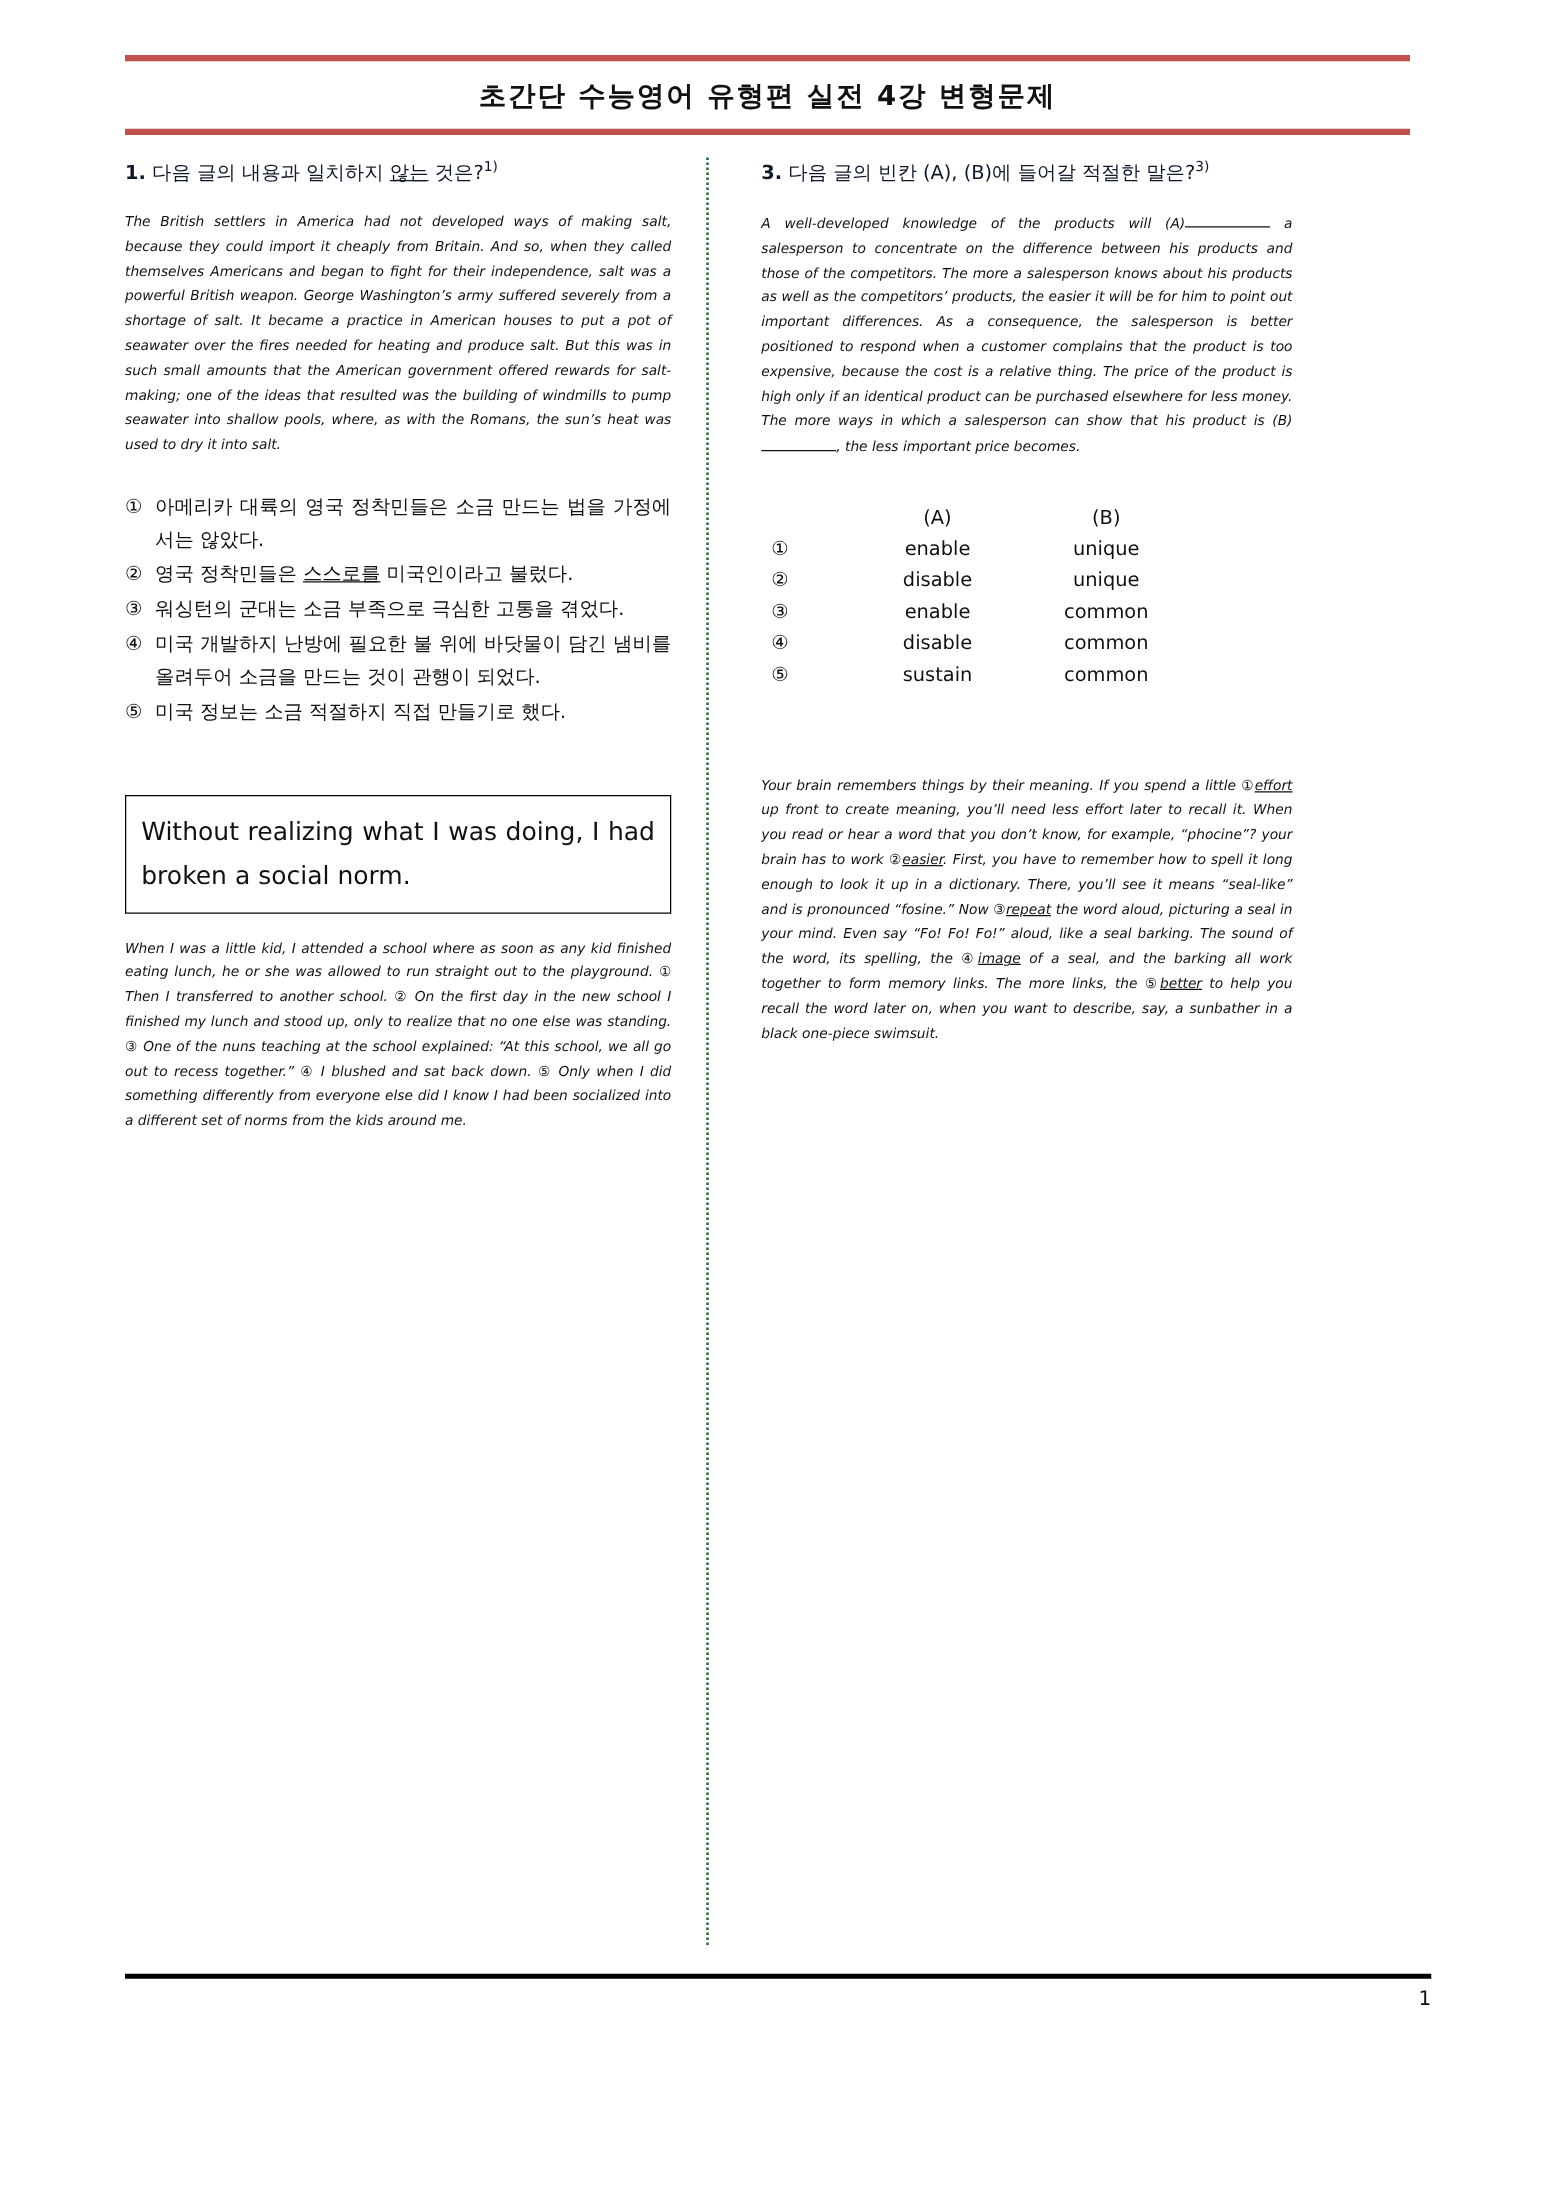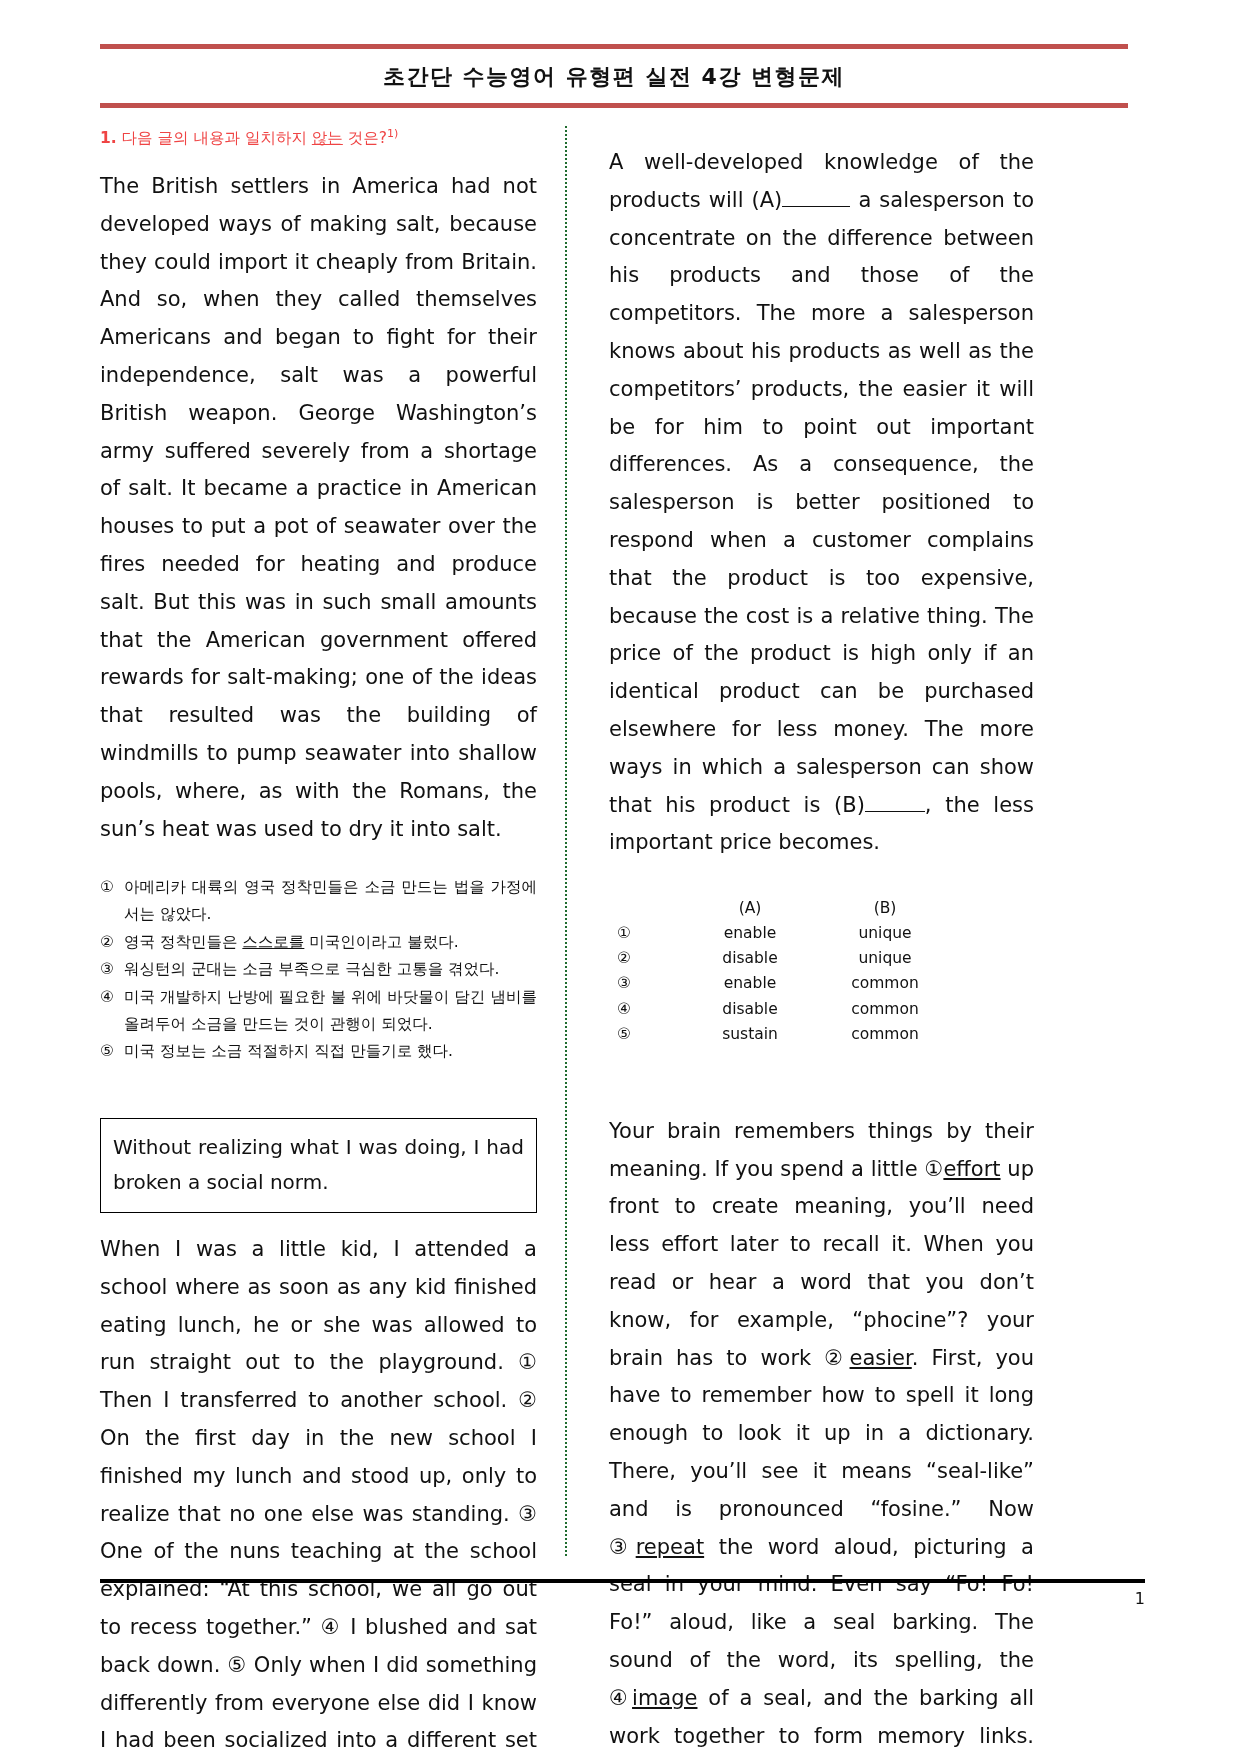--- a/index.html
+++ b/index.html
@@ -59,36 +59,37 @@
     width: 0;
     border-left: 2px dotted #1e6b2e;
     margin: 0 12px 0 10px;
     align-self: stretch;
   }
   
   .q-head {
     font-size: 15.5px;
     line-height: 1.55;
     margin-bottom: 4px;
-    color: #ef4444;
+    color: #0f172a;
   }
   .q-head .num { font-weight: bold; }
   .u { text-decoration: underline; }
   .sup {
     font-size: 11px;
     vertical-align: super;
     line-height: 0;
   }
   .passage {
-    font-size: 21px;
+    font-size: 11px;
     line-height: 1.80;
     text-align: justify;
     text-justify: inter-word;
     margin: 18px 0 0 0;
     hyphens: none;
+    font-style: italic;
   }
   .passage.tight { margin-top: 16px; }
   .choices {
     margin-top: 26px;
     font-size: 15.5px;
     line-height: 1.72;
   }
   .choice {
     display: flex;
     align-items: flex-start;
@@ -206,20 +207,23 @@
       <div class="box">Without realizing what I was doing, I had broken a social norm.</div>
 
       <div class="passage">When I was a little kid, I attended a school where as soon as any kid finished eating lunch, he or she was allowed to run straight out to the playground. ① Then I transferred to another school. ② On the first day in the new school I finished my lunch and stood up, only to realize that no one else was standing. ③ One of the nuns teaching at the school explained: “At this school, we all go out to recess together.” ④ I blushed and sat back down. ⑤ Only when I did something differently from everyone else did I know I had been socialized into a different set of norms from the kids around me.</div>
 
     </div>
 
     <div class="divider"></div>
 
     <div class="col col-right">
 
+      <div class="q-head">
+        <span class="num">3.</span><span> 다음 글의 빈칸 (A), (B)에 들어갈 적절한 말은?</span><span class="sup">3)</span>
+      </div>
 
       <div class="passage"><span>A well-developed knowledge of the products will (A)</span><span class="blank-ul"></span><span> a salesperson to concentrate on the difference between his products and those of the competitors. The more a salesperson knows about his products as well as the competitors’ products, the easier it will be for him to point out important differences. As a consequence, the salesperson is better positioned to respond when a customer complains that the product is too expensive, because the cost is a relative thing. The price of the product is high only if an identical product can be purchased elsewhere for less money. The more ways in which a salesperson can show that his product is (B)</span><span class="blank-ul short"></span><span>, the less important price becomes.</span></div>
 
       <div class="ab-table">
         <div class="ab-row ab-head">
           <span class="c-mark"></span>
           <span class="c-a">(A)</span>
           <span class="c-b">(B)</span>
         </div>
         <div class="ab-row">

